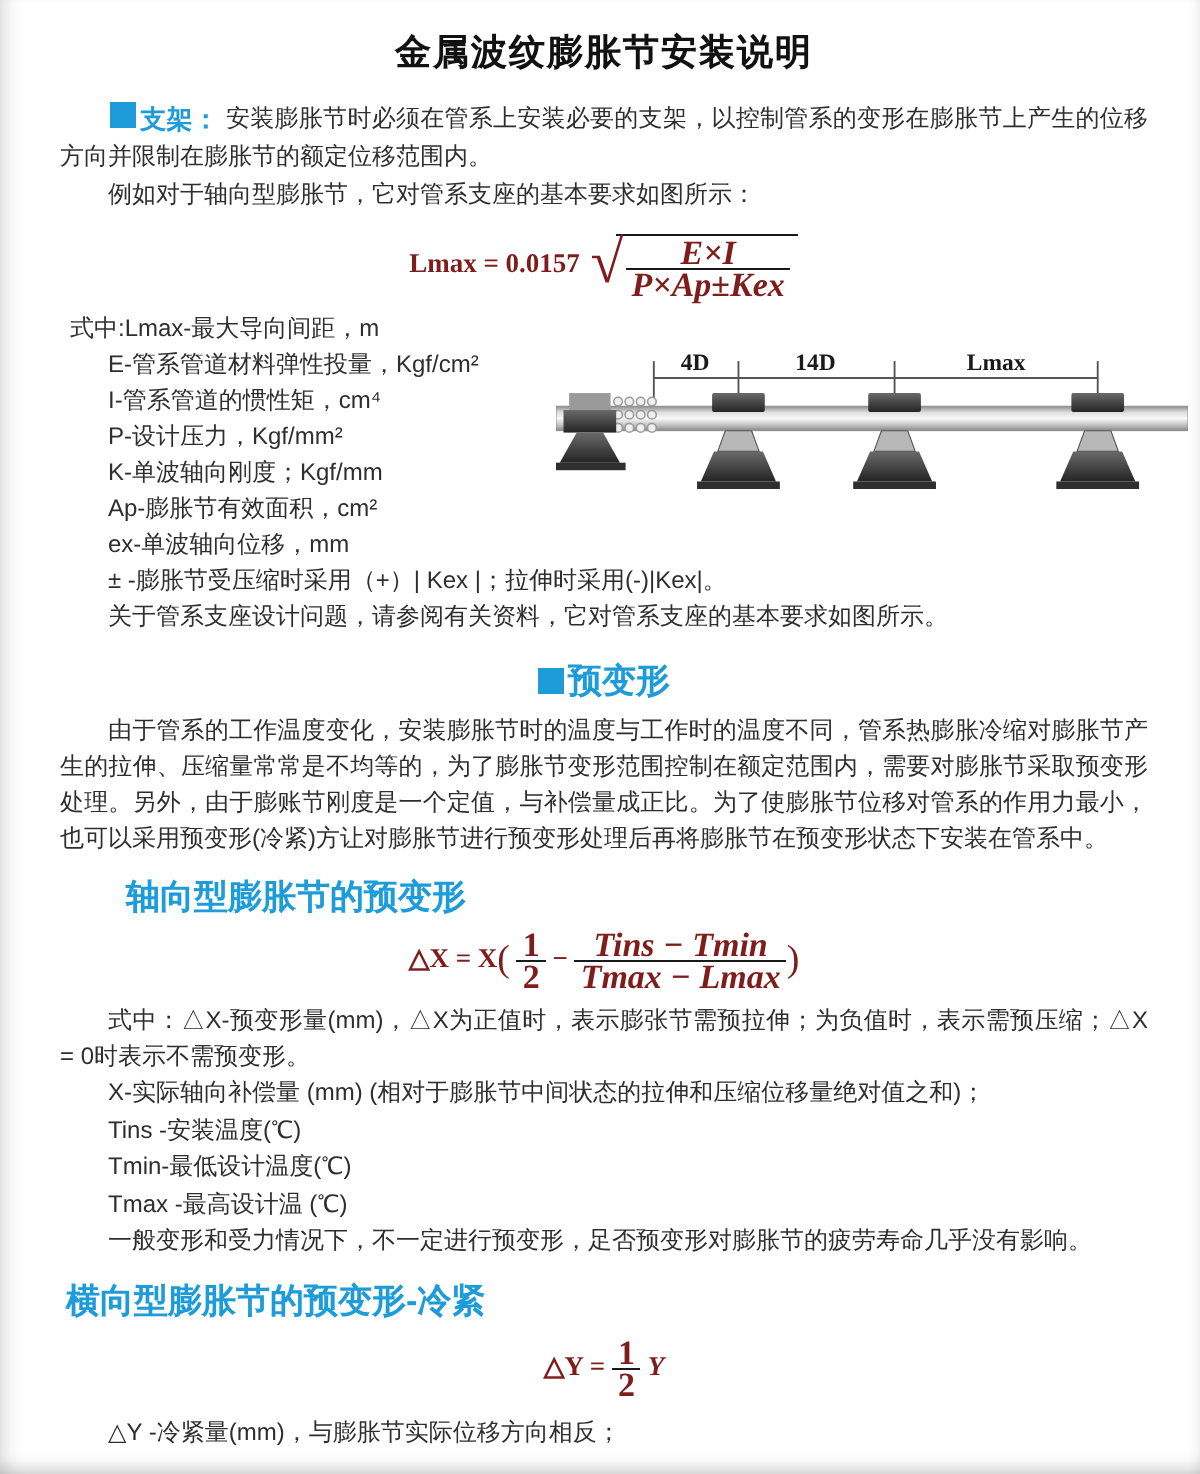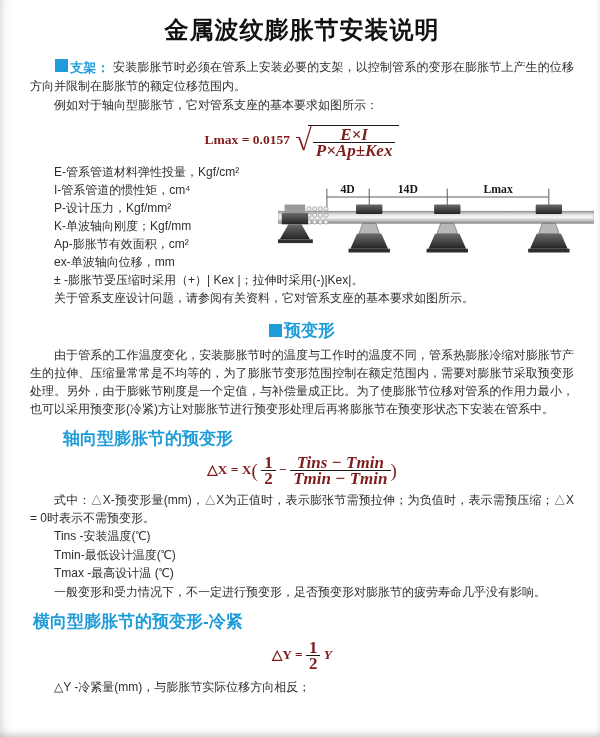--- a/index.html
+++ b/index.html
@@ -6,21 +6,21 @@
   * { margin:0; padding:0; box-sizing:border-box; }
   html,body { width:600px; height:737px; background:#ffffff; }
   body { font-family:"Liberation Sans", sans-serif; color:var(--text); }
   .page {
     width:600px; height:737px; overflow:hidden; background:#fff;
     padding:12px 26px 6px 30px; position:relative;
     box-shadow: inset 10px 0 10px -8px rgba(0,0,0,.15),
                 inset -5px 0 7px -5px rgba(0,0,0,.10),
                 inset 0 -9px 9px -7px rgba(0,0,0,.22);
   }
-  .title { text-align:center; font-size:24px; font-weight:bold; color:#111;
+  .title { text-align:center; font-size:18px; font-weight:bold; color:#111;
            letter-spacing:1px; margin:2px 0 12px; }
   p, .line { font-size:12px; line-height:18px; color:var(--text); }
   .just { text-align:justify; }
   .ind { text-indent:2em; }
   .sec-head-inline { font-size:13px; font-weight:bold; color:var(--accent); vertical-align:-1px; }
   .marker { display:inline-block; width:13px; height:13px; background:var(--accent);
             vertical-align:-1px; margin-right:2px; }
   .sec1 { margin-top:4px; text-indent:25px; line-height:19px; }
   .h2 { font-size:17px; font-weight:bold; color:var(--accent); margin:12px 0 4px;text-align:center; }
   .h3 { font-size:17px; color:var(--accent); font-weight:bold; margin:9px 0 4px; }
@@ -69,20 +69,21 @@
   <div class="formula f1">
     <span>Lmax = 0.0157</span>
     <span class="sqrt-glyph">√</span><span class="sqrt-box"><span class="frac">
           <span class="num i">E×I</span>
           <span class="den i">P×Ap±Kex</span>
         </span></span>
   </div>
 
   <div class="cols">
     <div class="defs">
+      <div class="line first">式中:Lmax-最大导向间距，m</div>
       <div class="line sub">E-管系管道材料弹性投量，Kgf/cm²</div>
       <div class="line sub">I-管系管道的惯性矩，cm⁴</div>
       <div class="line sub">P-设计压力，Kgf/mm²</div>
       <div class="line sub">K-单波轴向刚度；Kgf/mm</div>
       <div class="line sub">Ap-膨胀节有效面积，cm²</div>
       <div class="line sub">ex-单波轴向位移，mm</div>
     </div>
     <div class="diagram-wrap">
       <svg width="316" height="84" viewBox="0 0 336 89">
         <defs>
@@ -165,26 +166,27 @@
 
   <div class="formula f2">
     <span>△X = X</span><span class="paren">(</span>
     <span class="frac">
         <span class="num">1</span>
         <span class="den">2</span>
       </span>
     <span>−</span>
     <span class="frac">
         <span class="num i">Tins − Tmin</span>
-        <span class="den i">Tmin − Tmin</span>
+        <span class="den i">Tmax − Lmax</span>
       </span><span class="paren">)</span>
   </div>
 
   <p class="line ind just">式中：△X-预变形量(mm)，△X为正值时，表示膨张节需预拉伸；为负值时，表示需预压缩；△X = 0时表示不需预变形。</p>
   <div class="list5">
+    <div class="line">X-实际轴向补偿量 (mm) (相对于膨胀节中间状态的拉伸和压缩位移量绝对值之和)；</div>
     <div class="line">Tins -安装温度(℃)</div>
     <div class="line">Tmin-最低设计温度(℃)</div>
     <div class="line">Tmax -最高设计温 (℃)</div>
     <div class="line">一般变形和受力情况下，不一定进行预变形，足否预变形对膨胀节的疲劳寿命几乎没有影响。</div>
   </div>
 
   <div class="h3 lateral">横向型膨胀节的预变形-冷紧</div>
 
   <div class="formula f3">
     <span>△Y =</span>

